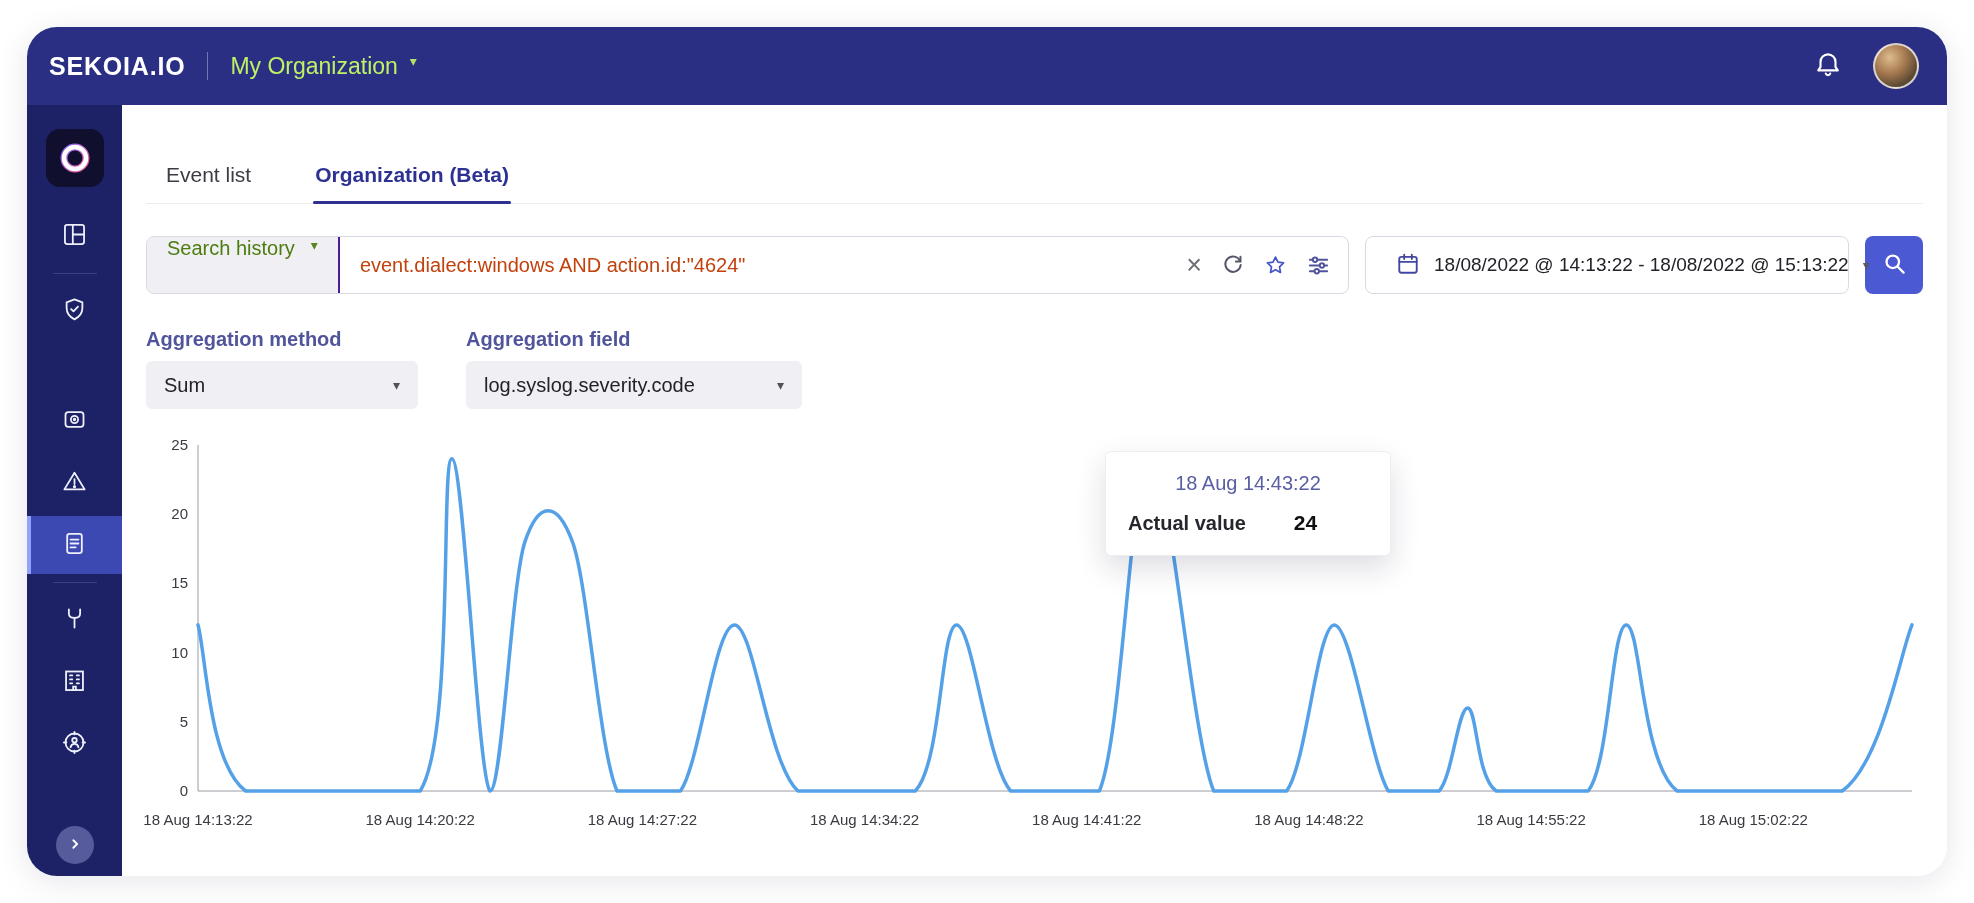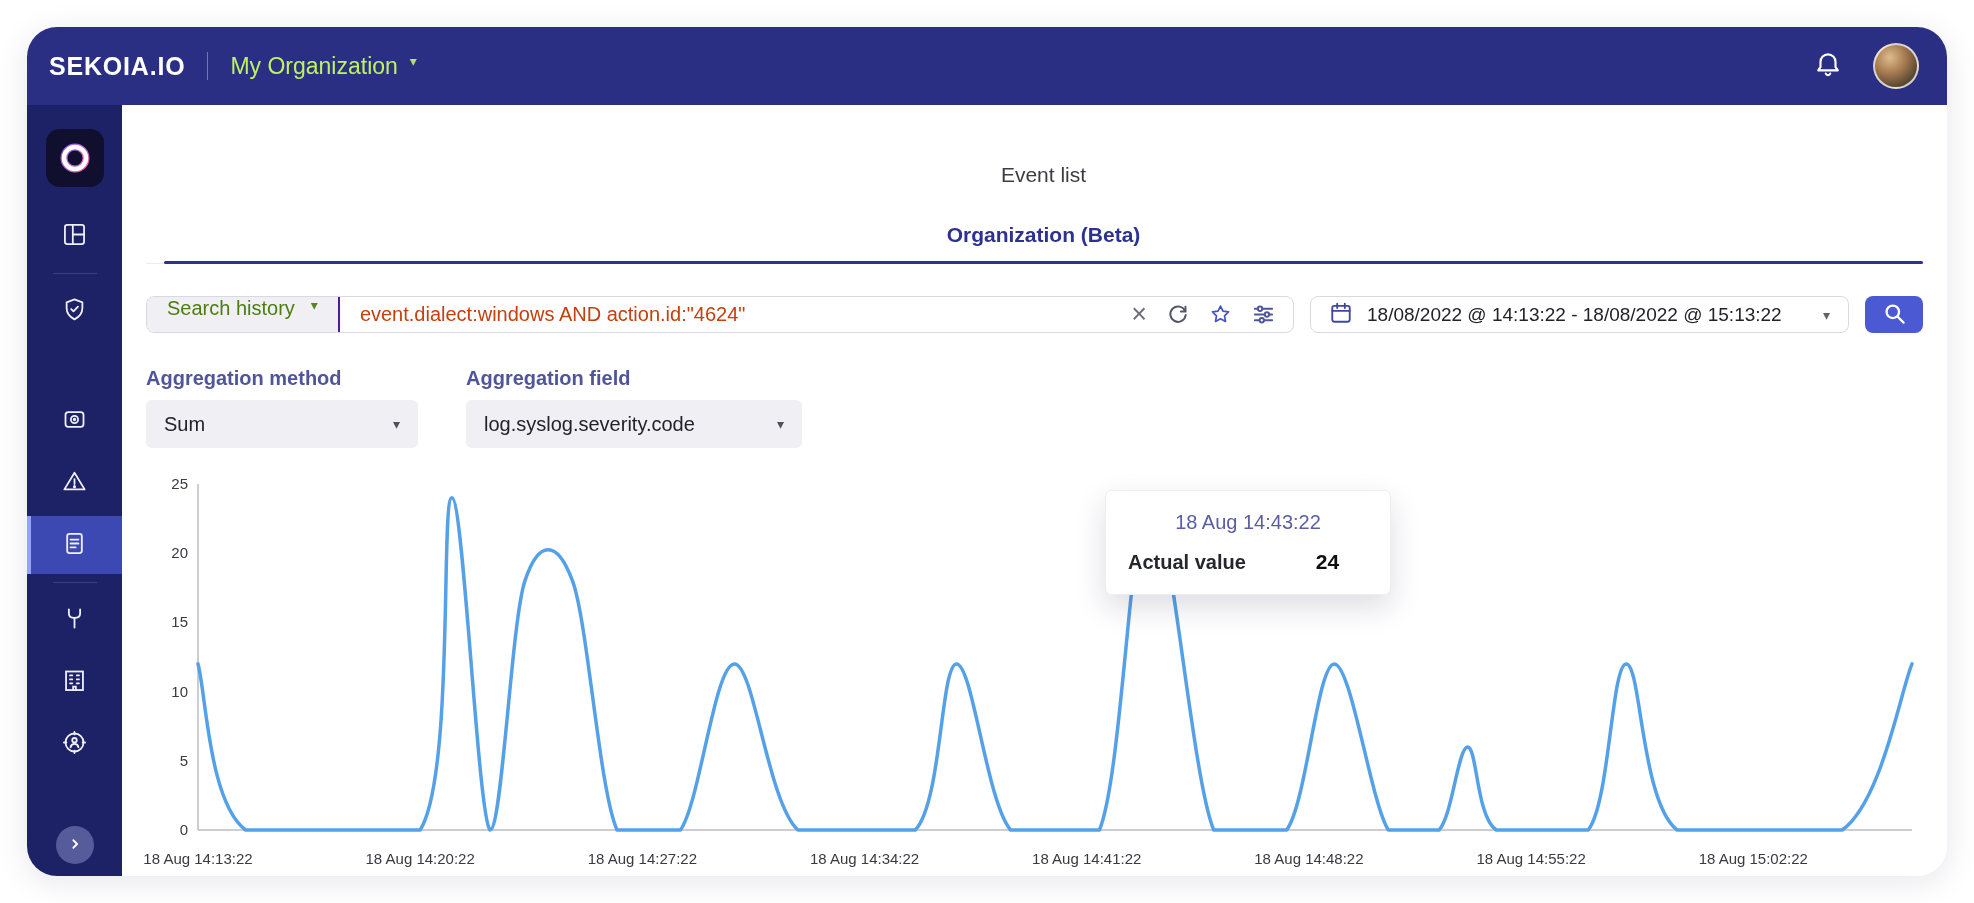--- a/index.html
+++ b/index.html
@@ -44,43 +44,43 @@
                   width: 38px; height: 38px; border-radius: 50%; background: #565b9b; border: none;
                   color: #fff; cursor: pointer; display: flex; align-items: center; justify-content: center; }
   .collapse-btn svg { width: 20px; height: 20px; }
 
   
   .content { flex: 1; min-width: 0; padding: 28px 24px 0 24px; display: flex; flex-direction: column; background: #fff; }
   .content-head { display: flex; align-items: center; }
   .page-title { font-size: 29px; font-weight: bold; color: #2d3192; }
   .head-actions { margin-left: auto; display: flex; gap: 36px; padding-right: 16px; color: #41479f; }
 
-  .tabs { display: flex; gap: 20px; margin-top: 30px; padding-left: 18px; border-bottom: 1px solid #ececf1; flex-direction: column; }
+  .tabs { display: flex; gap: 60px; margin-top: 30px; padding-left: 18px; border-bottom: 1px solid #ececf1; }
   .tab { background: none; border: none; cursor: pointer; font-size: 21px; color: #3c3c45;
          padding: 0 2px 16px 2px; position: relative; }
   .tab.active { color: #2d3192; font-weight: bold; }
   .tab.active::after { content: ""; position: absolute; left: 0; right: 0; bottom: -1px; height: 3px;
                        background: #2d3192; border-radius: 2px; }
 
   
   .search-row { display: flex; gap: 16px; margin-top: 32px; height: 58px; }
   .search-box { flex: 1; display: flex; align-items: center; border: 1px solid #d9d9e3; border-radius: 8px;
                 background: #fff; overflow: hidden; }
   .search-history { height: 100%; display: flex; gap: 16px; background: #efeff4;
                     border: none; border-right: 2px solid #4c1d95; padding: 0 20px; font-size: 20px;
                     color: #4d7c0f; cursor: pointer; }
   .search-input { flex: 1; min-width: 0; border: none; outline: none; background: transparent;
                   font-size: 20px; color: #c2410c; padding: 0 20px; font-family: inherit; }
   .search-icons { display: flex; align-items: center; gap: 20px; padding-right: 18px; }
   .close-glyph { font-size: 27px; color: #6e6e78; line-height: 1; cursor: pointer; background: none; border: none; }
   .sicon { background: none; border: none; cursor: pointer; display: flex; align-items: center; }
   .icon-refresh { color: #56566a; } .icon-star-blue { color: #4653c6; } .icon-sliders { color: #50549b; }
 
-  .date-box { width: 539px; display: flex; align-items: center; gap: 14px; border: 1px solid #d9d9e3;
-              border-radius: 8px; background: #fff; padding: 0 18px; cursor: pointer; color: #41479f; }
+  .date-box { width: 484px; display: flex; align-items: center; gap: 14px; border: 1px solid #d9d9e3;
+              border-radius: 8px; background: #fff; padding: 0 30px; cursor: pointer; color: #41479f; }
   .date-text { flex: 1; font-size: 19px; color: #222228; white-space: nowrap; text-align: left; }
   .date-box .caret { color: #55555e; }
   .search-btn { width: 58px; border: none; border-radius: 8px; background: #4b59d2; cursor: pointer;
                 display: flex; align-items: center; justify-content: center; }
 
   
   .agg-row { display: flex; gap: 48px; margin-top: 34px; }
   .agg-group { display: flex; flex-direction: column; gap: 10px; }
   .agg-label { font-size: 20px; font-weight: bold; color: #50549b; }
   .select { height: 48px; display: flex; align-items: center; justify-content: space-between; gap: 24px;
@@ -89,21 +89,21 @@
   .select .caret { color: #44444c; }
   .select-method { width: 272px; }
   .select-field { width: 336px; }
 
   
   .chart { position: relative; margin-top: 26px; }
   .chart svg { display: block; overflow: visible; }
   .tooltip { position: absolute; width: 286px; background: #fff; border: 1px solid #eeeef2; border-radius: 6px;
              box-shadow: 0 12px 30px rgba(30,30,70,.15); padding: 20px 22px; }
   .tooltip-title { text-align: center; color: #5a5ea3; font-size: 20px; }
-  .tooltip-row { display: flex; align-items: center; gap: 70px; margin-top: 16px; }
+  .tooltip-row { display: flex; align-items: center; gap: 48px; margin-top: 16px; }
   .tooltip-label { font-size: 20px; font-weight: bold; color: #26262e; }
   .tooltip-value { font-size: 21px; font-weight: bold; color: #101014; }
 </style>
 </head>
 <body>
 
 <div class="stage">
   <div class="app">
 
     <header class="topbar">

